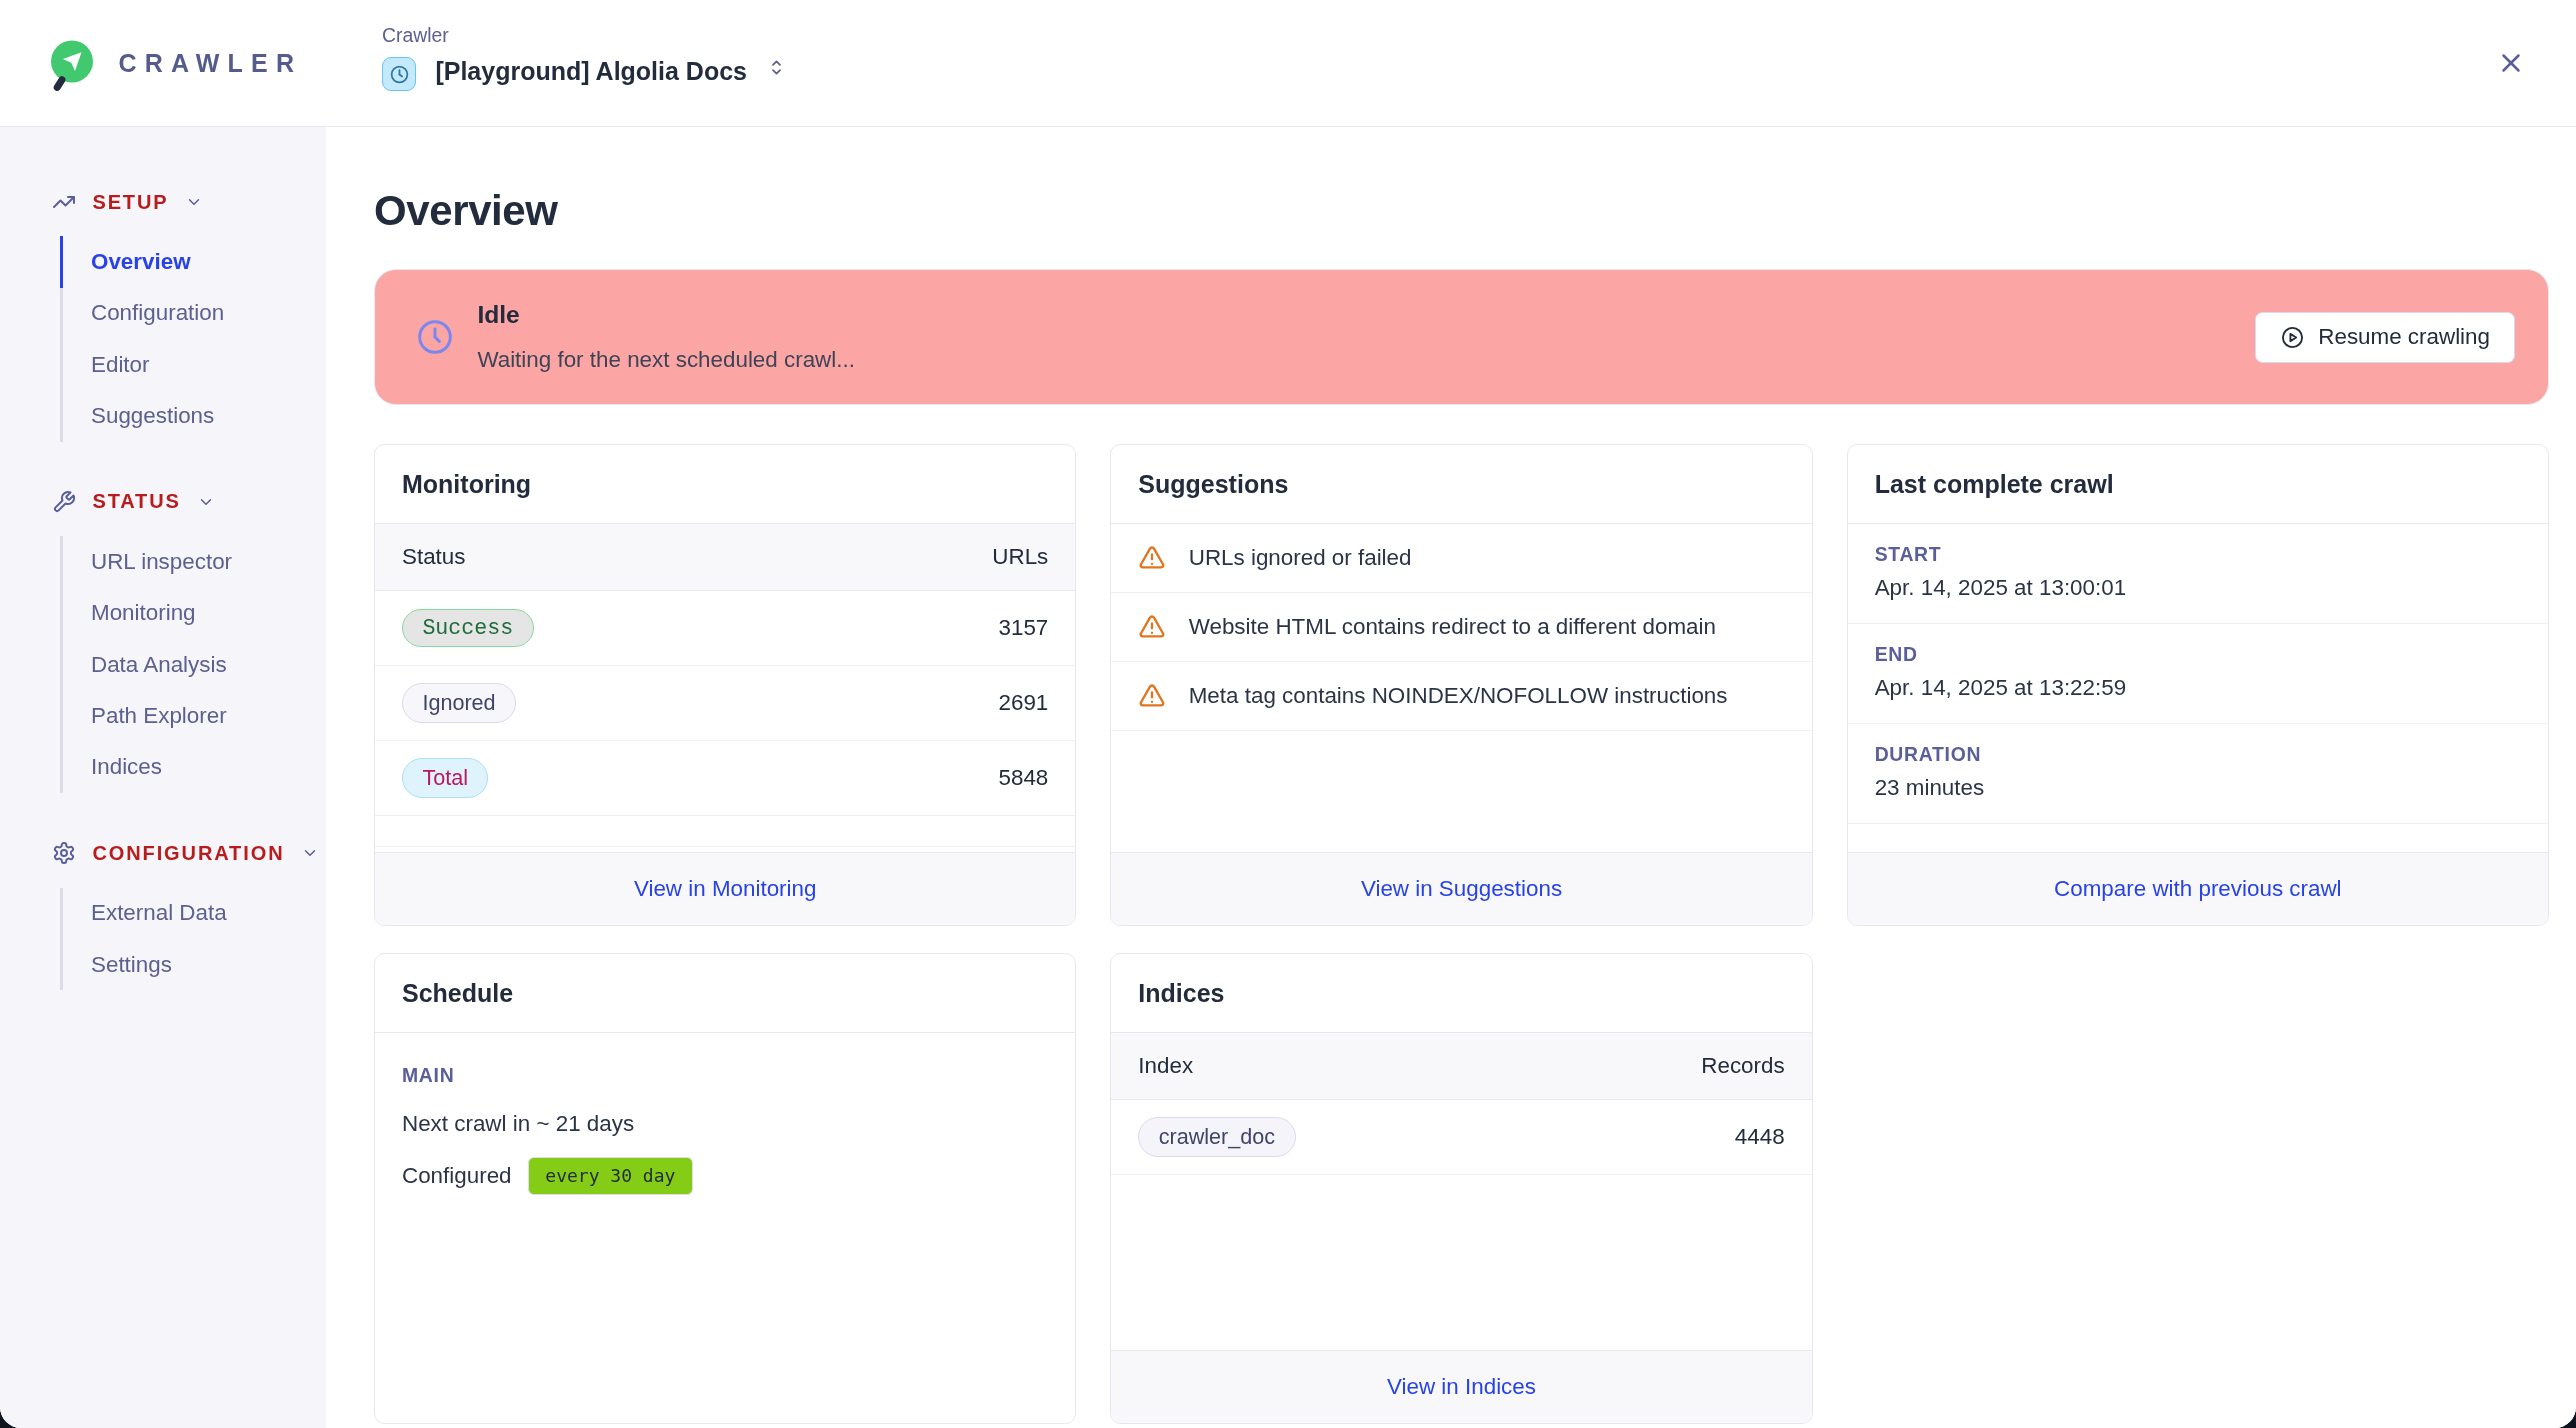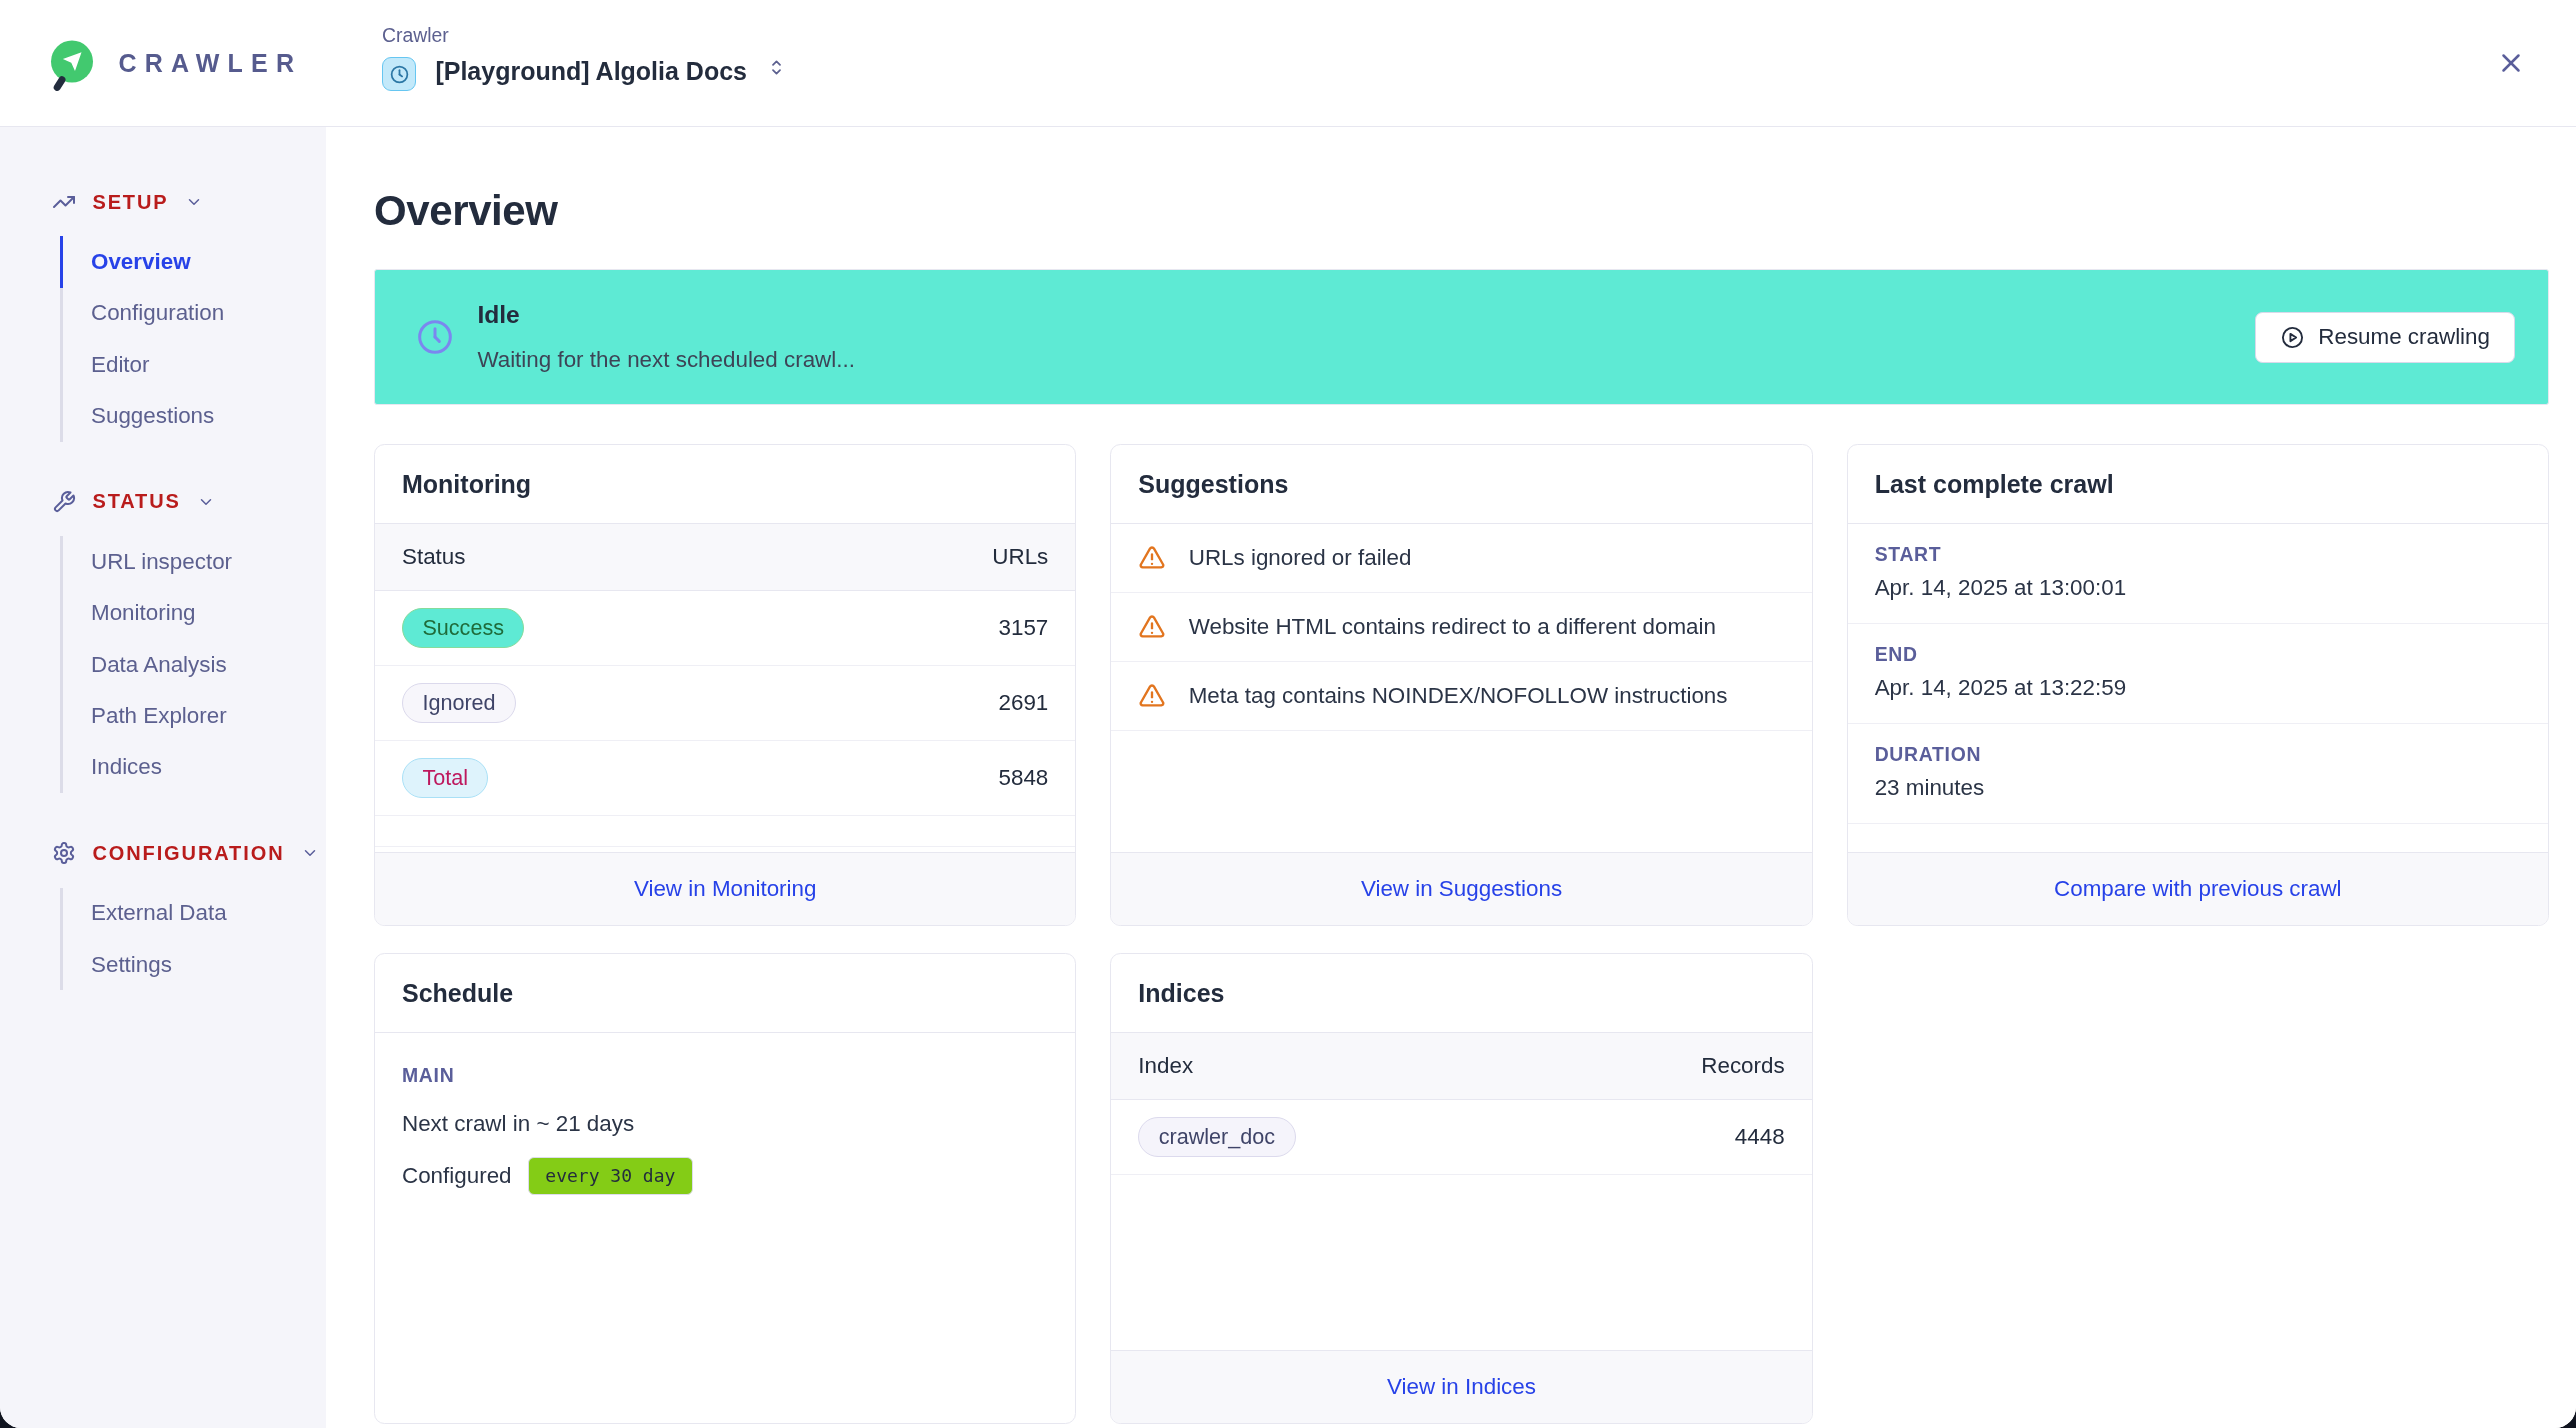--- a/index.html
+++ b/index.html
@@ -63,22 +63,22 @@
     font-size:22.4px; color:#5c608f;
     cursor:pointer; white-space:nowrap;
   }
   .nav-item.active { color:#2742e8; font-weight:700; border-left-color:#2742e8; }
 
   .main { flex:1; background:#ffffff; padding:60px 27px 0 48px; overflow:hidden; }
   h1.page-title { font-size:42px; font-weight:700; color:#232c3d; letter-spacing:-0.4px; margin-bottom:34px; }
 
   
   .banner {
-    height:136px; border:1.5px solid #e7e7f0; border-radius:3px;
-    display:flex; align-items:center; padding:0 33px 0 40px; margin-bottom:39px; background:#5eead4;
+    height:136px; border:1.5px solid #e7e7f0; border-radius:22px;
+    display:flex; align-items:center; padding:0 33px 0 40px; margin-bottom:39px; background:#fca5a5;
   }
   .banner-clock svg { width:40px; height:40px; display:block; }
   .banner-text { margin-left:22.4px; }
   .banner-title { font-size:24.6px; font-weight:700; color:#232c3d; }
   .banner-sub { font-size:22.4px; color:#3d4456; margin-top:18px; }
   .banner-spacer { flex:1; }
   .resume-btn {
     display:flex; align-items:center; gap:13.4px;
     height:51px; padding:0 24px;
     background:#fff; border:1.5px solid #d9d9ea; border-radius:7.5px;
@@ -103,21 +103,21 @@
     padding:20px 27px; background:#f8f8fb; border-bottom:1.5px solid #e7e7f0;
     font-size:22.4px; color:#232c3d;
   }
   .t-row {
     display:flex; justify-content:space-between; align-items:center;
     padding:0 27px; height:75px; border-bottom:1.5px solid #efeff5;
     font-size:22.4px; color:#232c3d;
   }
   .t-row.spacer-row { height:31px; }
   .badge { border:1.5px solid; border-radius:745px; padding:6px 19.4px; font-size:21.6px; }
-  .badge-success { background:#5eead4; border-color:#86db9b; color:#1f6b3a; }
+  .badge-success { background:#e5e5e5; border-color:#86db9b; color:#1f6b3a;font-family:Liberation Mono, monospace; }
   .badge-ignored { background:#f7f6fb; border-color:#dbd9ec; color:#3f4468; }
   .badge-total   { background:#def3fc; border-color:#a9e0f6; color:#be185d; }
   .index-pill { background:#f5f4fb; border:1.5px solid #dcdaed; color:#3f4468; border-radius:745px; padding:6px 19.4px; font-size:21.6px; }
 
   .card-footer {
     margin-top:auto; background:#f8f8fb; border-top:1.5px solid #e7e7f0;
     text-align:center; padding:23px 0; font-size:22.4px;
   }
   .card-footer .link { color:#2742e8; cursor:pointer; }
 

